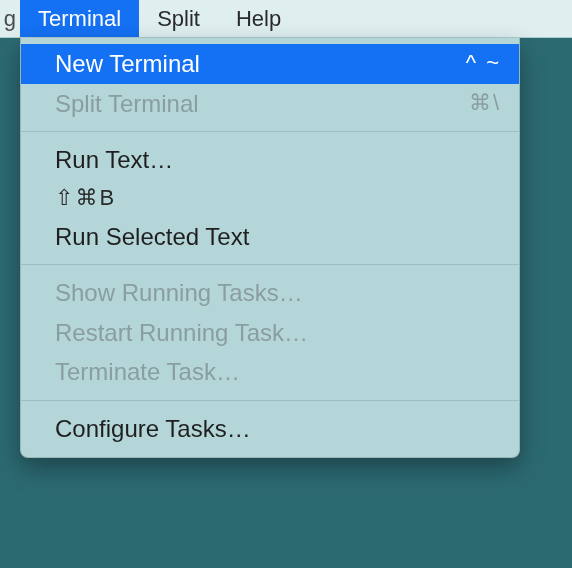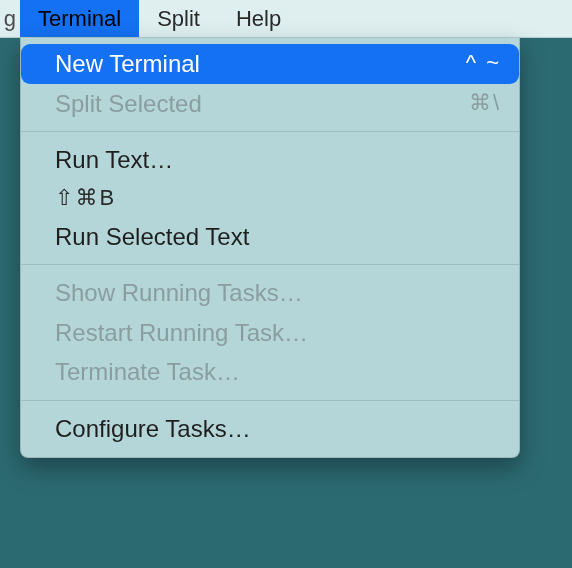--- a/index.html
+++ b/index.html
@@ -29,42 +29,41 @@
       color: #4a4a4a;
     }
     .menubar-item {
       padding: 0 18px;
       display: flex;
       align-items: center;
       cursor: default;
     }
     .menubar-item.active {
       background: #1471f3;
-      color: #000000;
+      color: #ffffff;
     }
     .dropdown {
       position: absolute;
       left: 20px;
       top: 38px;
       width: 500px;
       background: #b4d6d9;
       border: 1px solid rgba(0,0,0,0.15);
       border-top: none;
       border-radius: 0 0 8px 8px;
       box-shadow: 0 10px 24px rgba(0,0,0,0.35);
       padding: 6px 0 8px 0;
       font-size: 24px;
       color: #1f1f1f;
     }
     .menu-row {
       display: flex;
       align-items: center;
       padding: 3px 18px 3px 34px;
       line-height: 1.4;
-      border-radius: 9px;
     }
     .menu-row .label { flex: 1; }
     .menu-row .shortcut {
       color: #2a2a2a;
       font-size: 22px;
       letter-spacing: 2px;
     }
     .menu-row.highlight {
       background: #1471f3;
       color: #ffffff;
@@ -96,21 +95,21 @@
   </div>
 </div>
 
 <div class="dropdown">
 
   <div class="menu-row highlight">
     <span class="label">New Terminal</span>
     <span class="shortcut">^ ~</span>
   </div>
   <div class="menu-row disabled">
-    <span class="label">Split Selected</span>
+    <span class="label">Split Terminal</span>
     <span class="shortcut">⌘\</span>
   </div>
 
   <div class="menu-sep"></div>
 
   <div class="menu-row">
     <span class="label">Run Text…</span>
     <span class="shortcut"></span>
   </div>
   <div class="menu-row">

